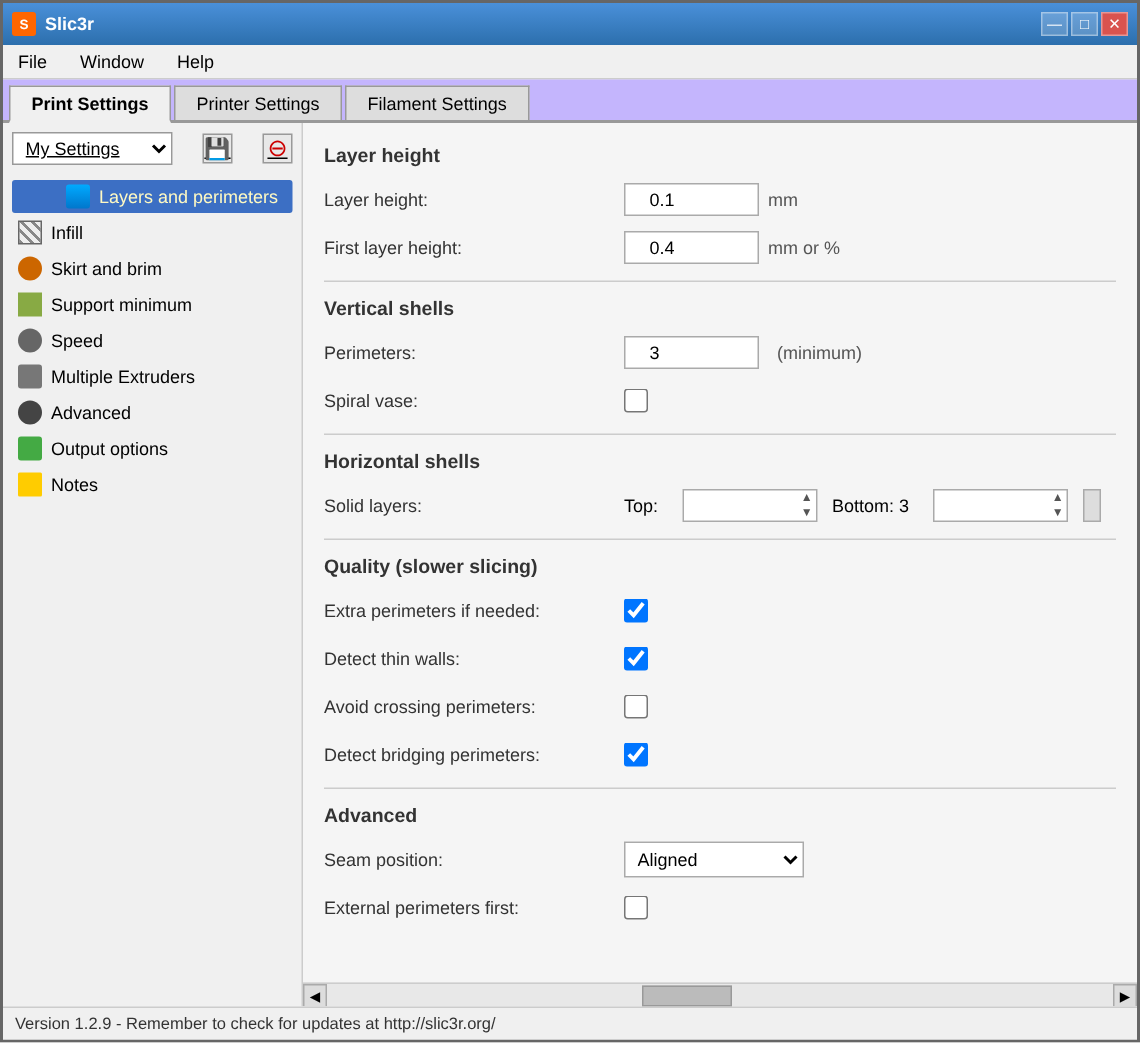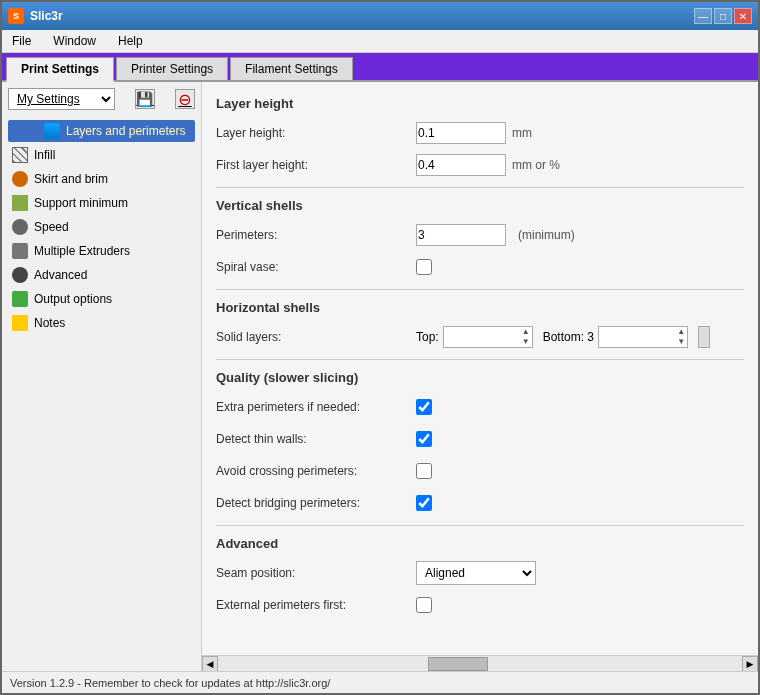--- a/index.html
+++ b/index.html
@@ -74,21 +74,21 @@
       display: flex;
       gap: 10px;
       flex-shrink: 0;
     }
     .menubar-item {
       padding: 2px 6px;
       cursor: pointer;
       font-size: 12px;
     }
     .tabs-bar {
-      background: #6d28d9;
+      background: #c4b5fd;
       display: flex;
       padding: 4px 4px 0;
       border-bottom: 2px solid #999;
       flex-shrink: 0;
     }
     .tab {
       padding: 4px 14px;
       border: 1px solid #999;
       border-bottom: none;
       cursor: pointer;
@@ -189,21 +189,21 @@
     .form-label {
       width: 200px;
       font-size: 12px;
       color: #333;
       flex-shrink: 0;
     }
     .form-input {
       width: 90px;
       height: 22px;
       border: 1px solid #aaa;
-      padding: 0 1px;
+      padding: 0 16px;
       font-size: 12px;
       background: white;
     }
     .form-unit {
       margin-left: 6px;
       font-size: 12px;
       color: #555;
     }
     .section-divider {
       border: none;
@@ -230,21 +230,21 @@
     }
     .solid-layers-inputs {
       display: flex;
       align-items: center;
       gap: 10px;
       flex: 1;
     }
     .solid-input-group {
       display: flex;
       align-items: center;
-      gap: 0;
+      gap: 12px;
     }
     .solid-spinner {
       width: 80px;
       height: 22px;
       border: 1px solid #aaa;
       padding: 0 4px;
       font-size: 12px;
       background: white;
       display: flex;
       align-items: center;

